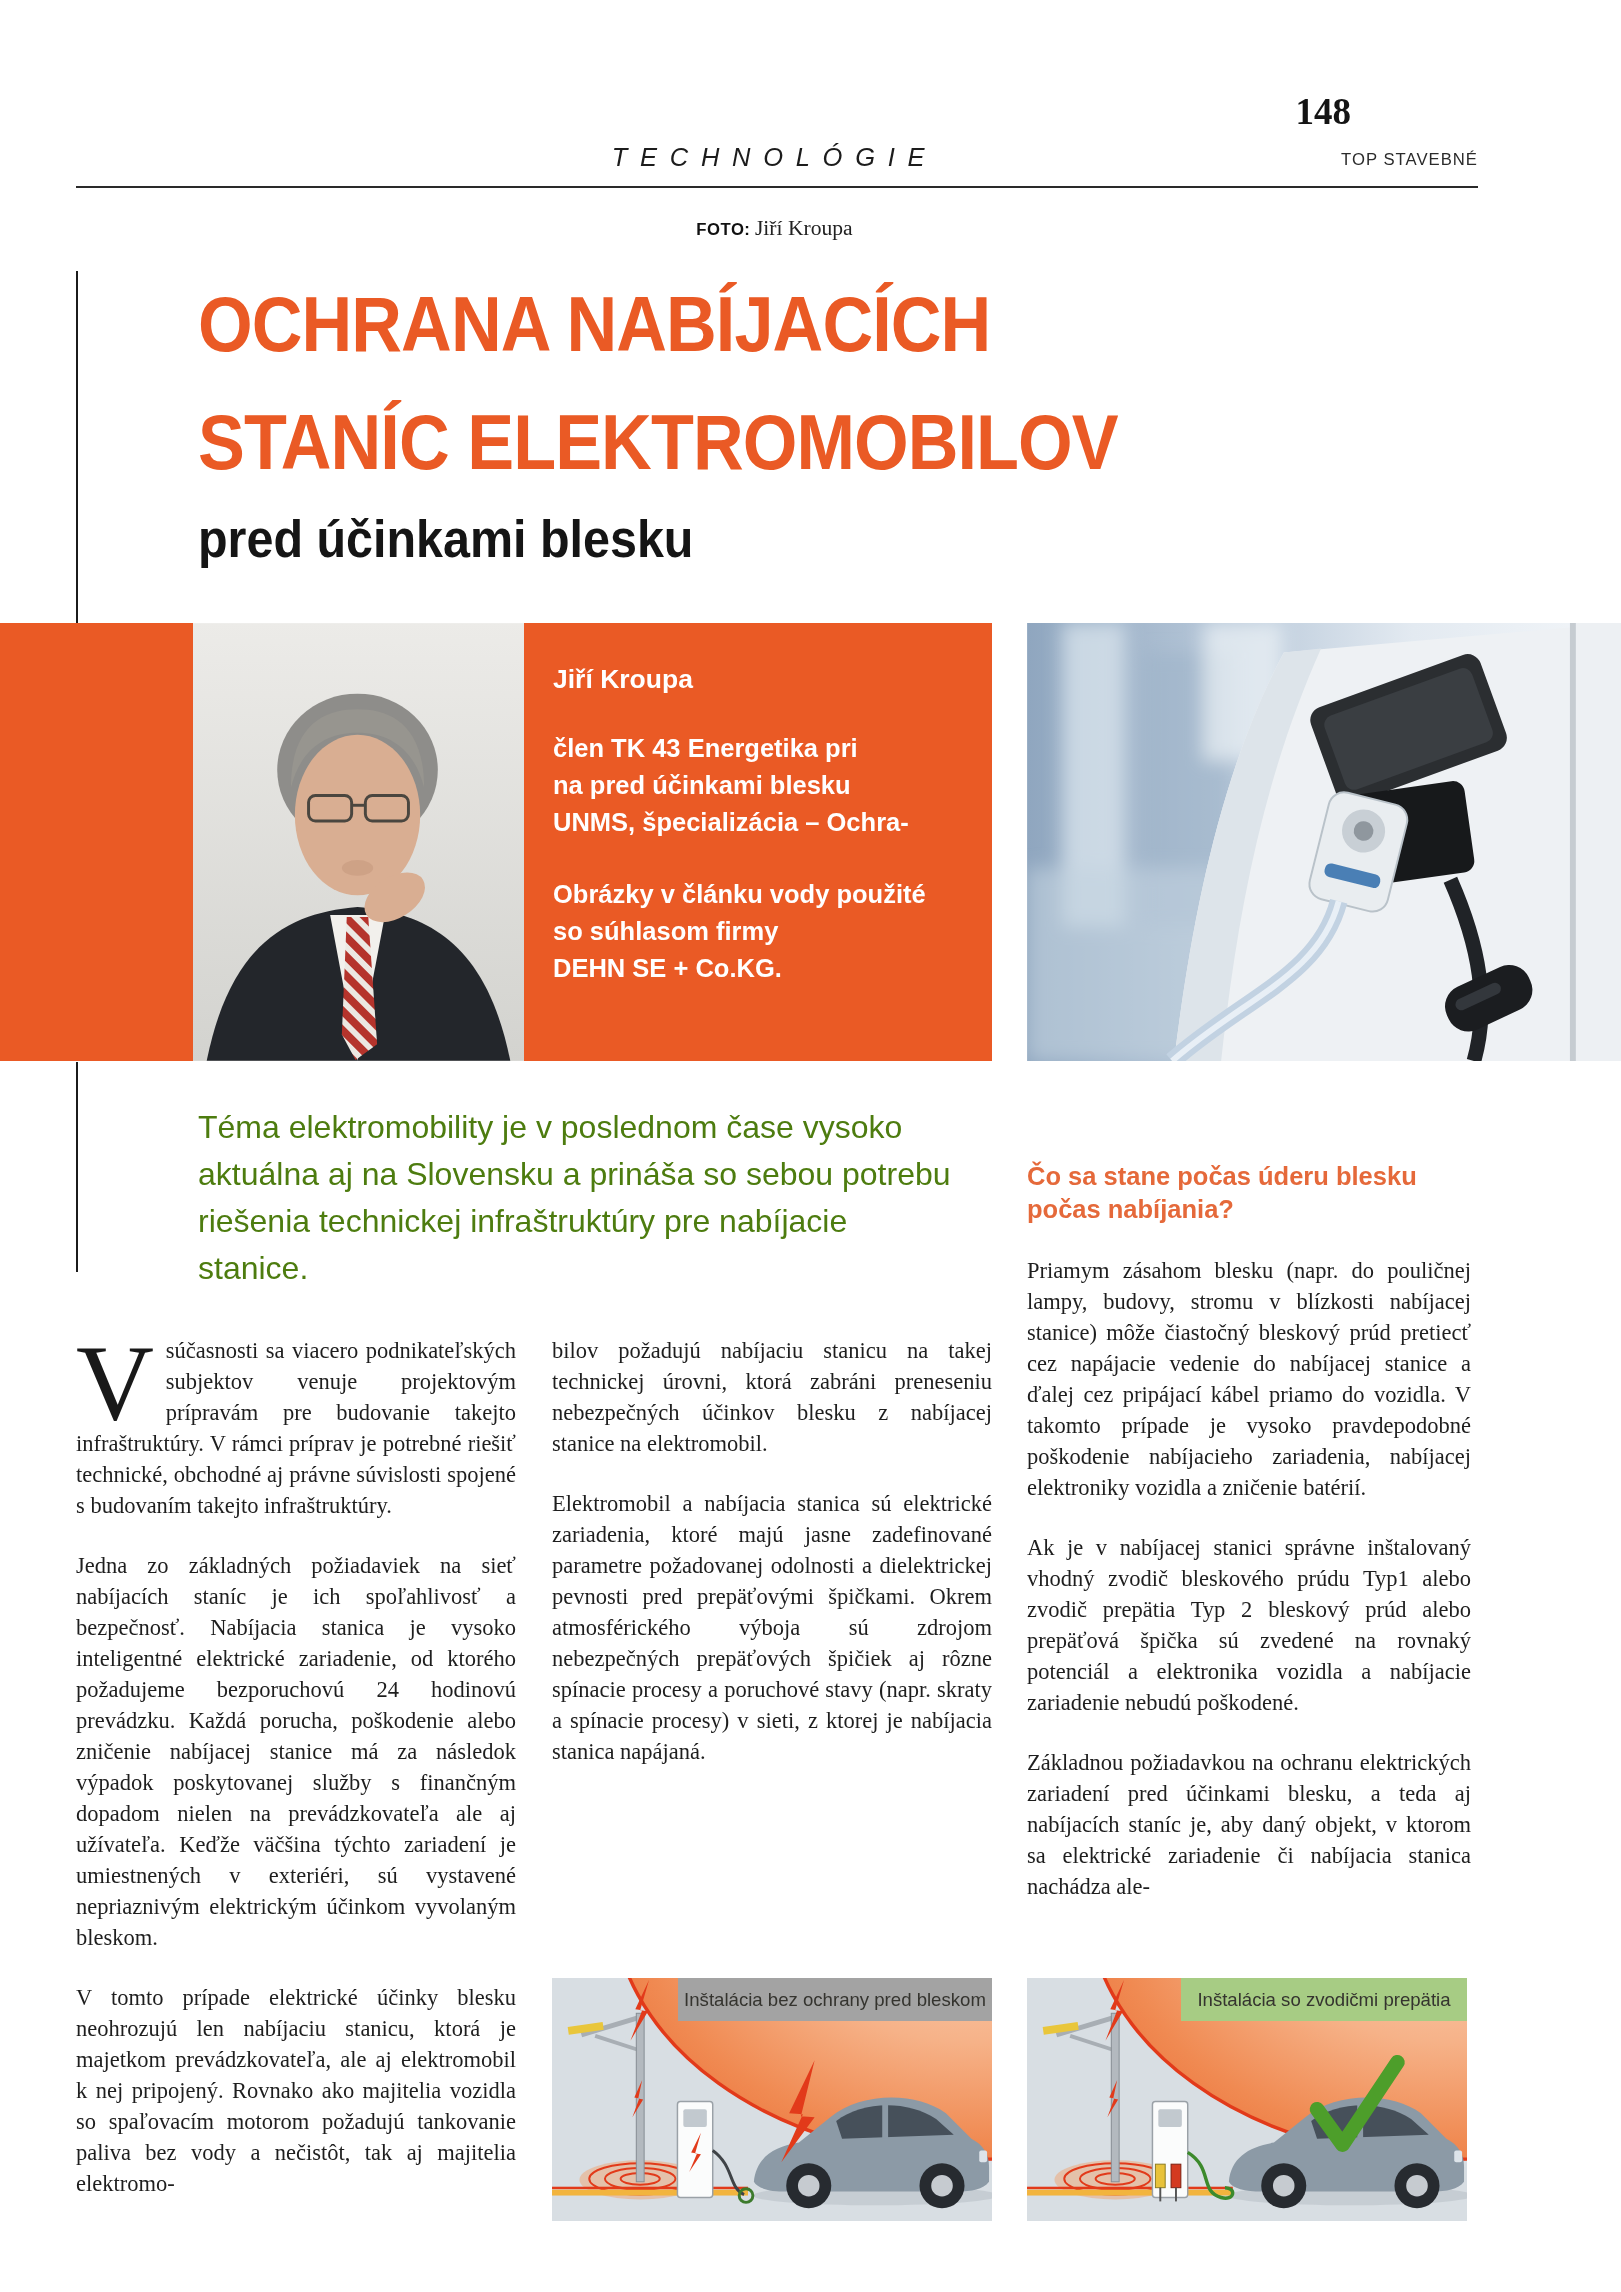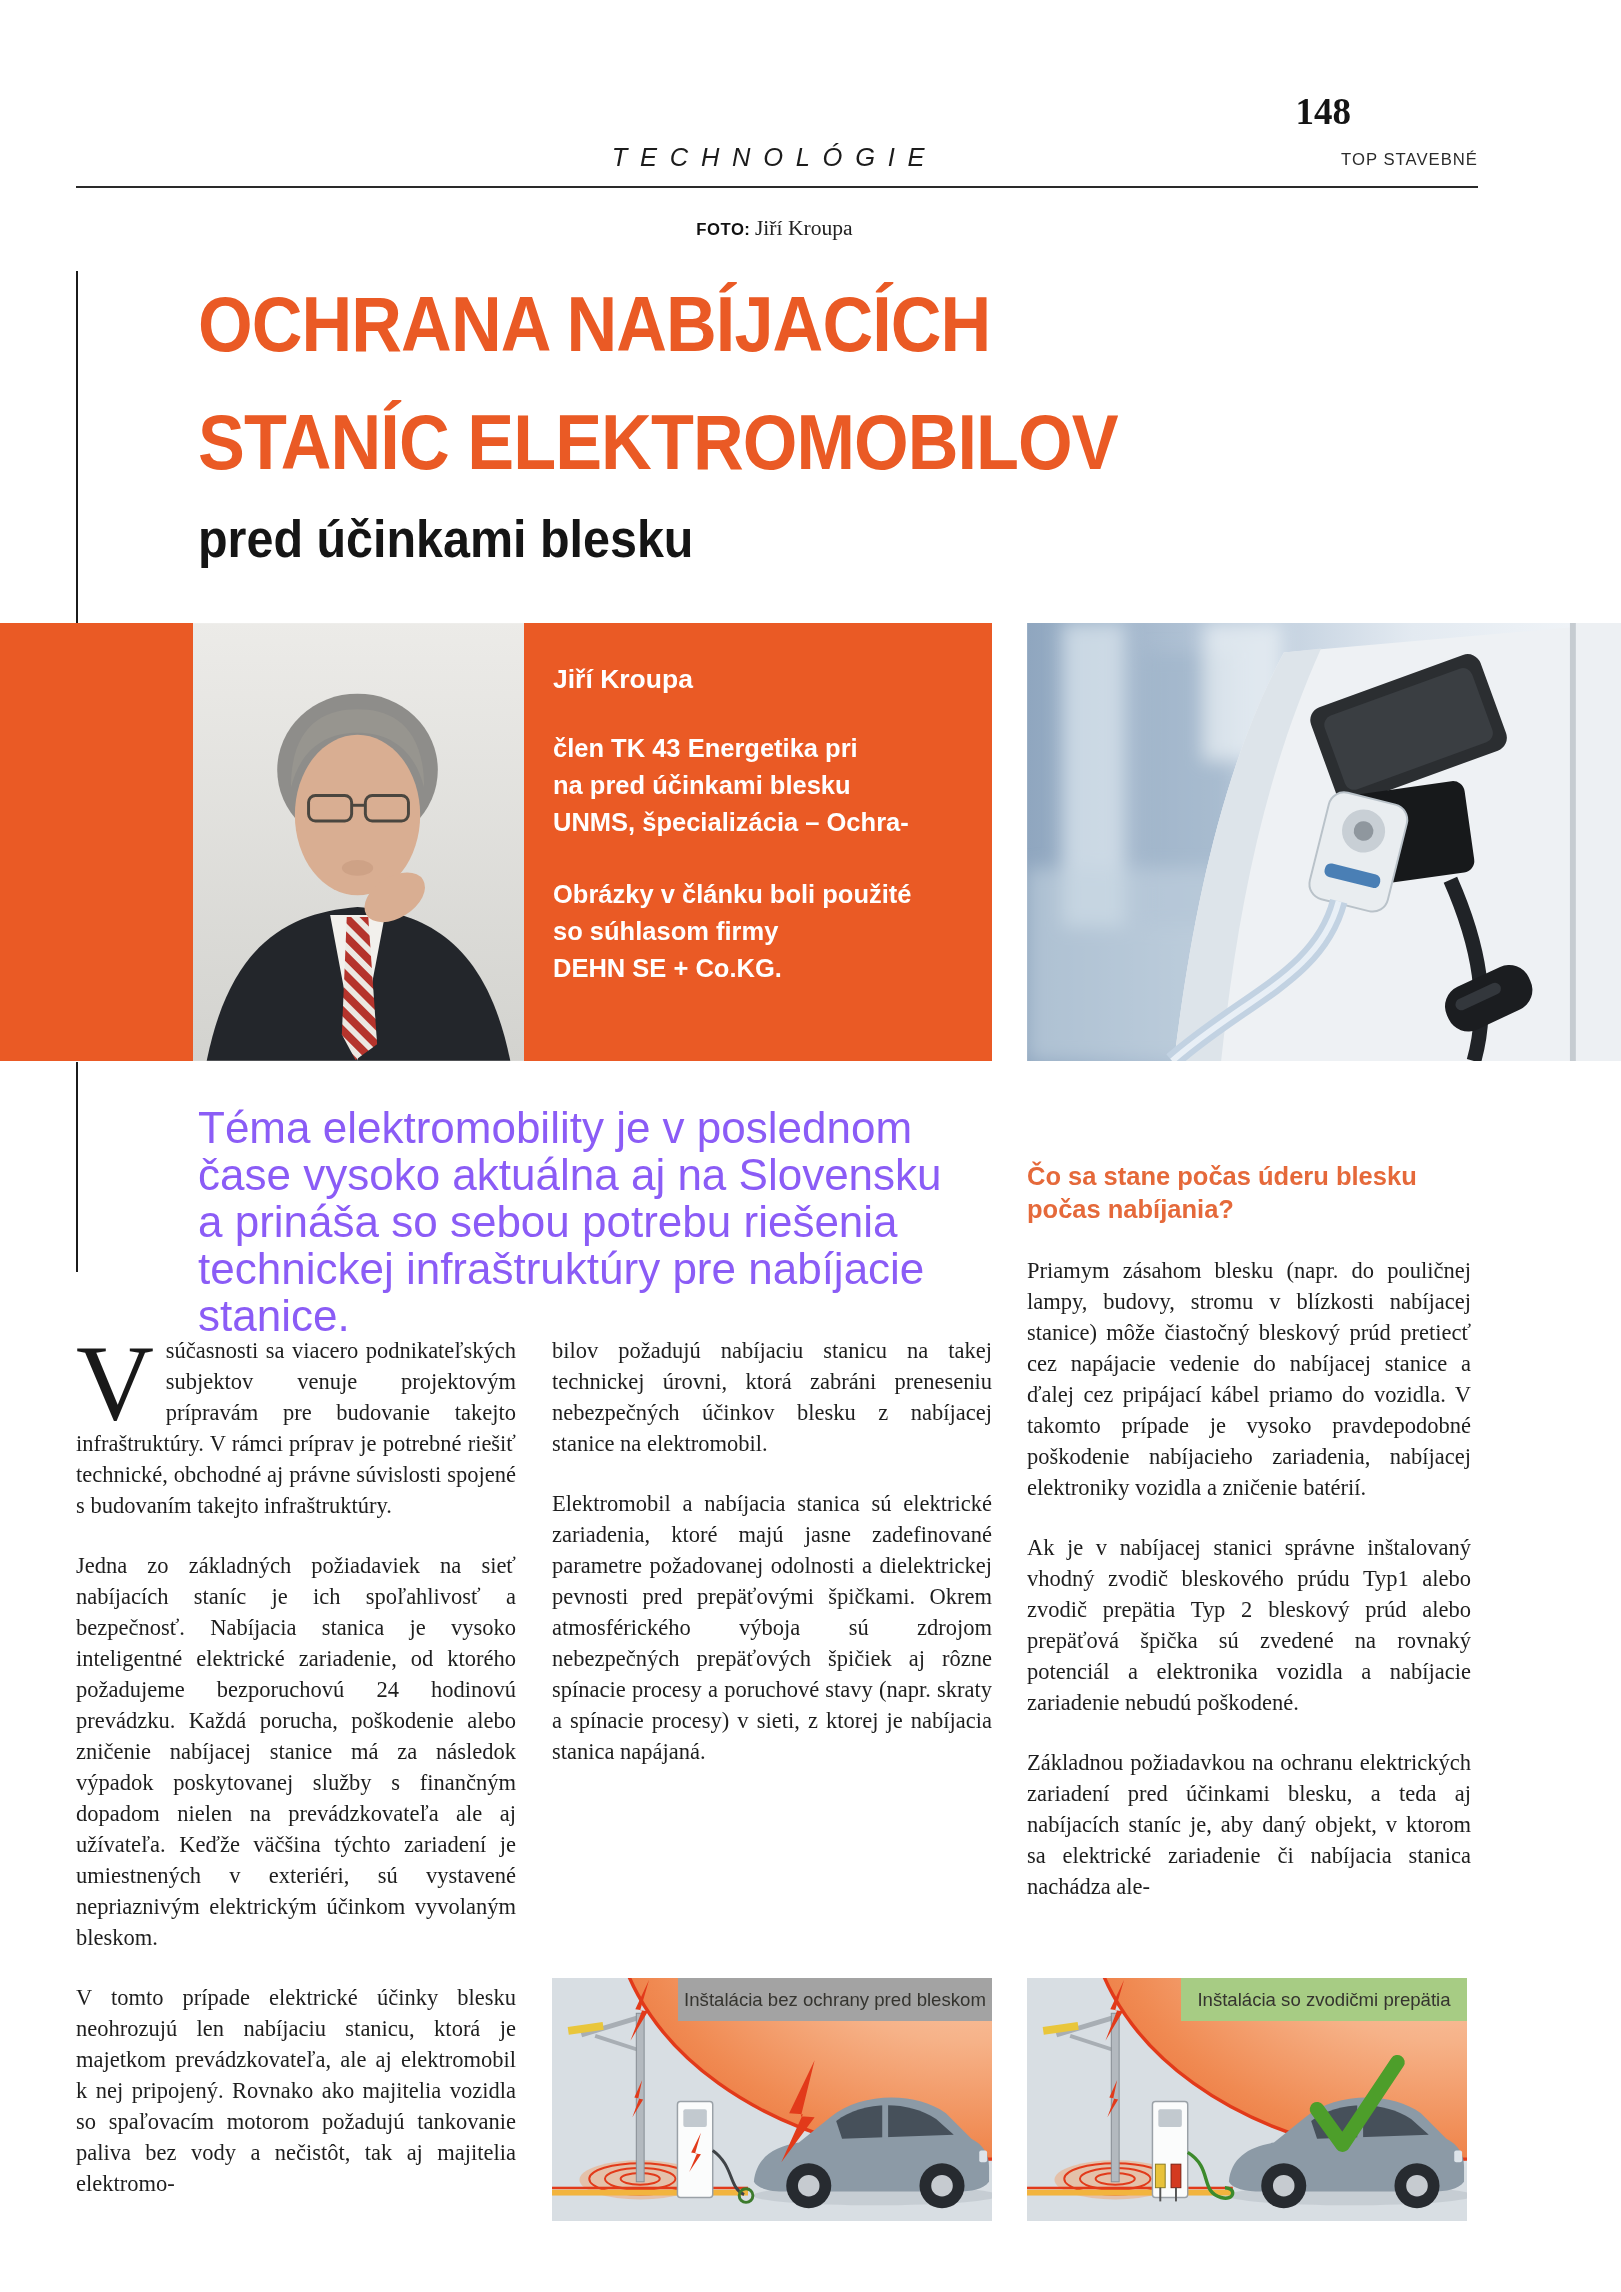--- a/index.html
+++ b/index.html
@@ -35,21 +35,21 @@
   .portrait{position:absolute;left:193px;top:0;width:331px;height:438px;overflow:hidden;}
   .author-box{position:absolute;left:524px;top:0;width:468px;height:438px;background:#ea5a25;
     box-sizing:border-box;padding:41px 29px 0 29px;color:#ffffff;}
   .author-name{font-size:26.5px;font-weight:700;margin-bottom:35px;}
   .author-role,.author-credit{font-size:25.5px;font-weight:700;line-height:37px;}
   .author-role{margin-bottom:35px;}
   .ev-photo{position:absolute;left:1027px;top:0;width:594px;height:438px;overflow:hidden;}
 
   
   .lead{position:absolute;left:198px;top:1104px;width:757px;
-    font-size:44px;line-height:47px;color:#8b5cf6;}
+    font-size:32px;line-height:47px;color:#4d7c0f;}
 
   
   .col{position:absolute;width:440px;font-family:"Liberation Serif",serif;
     font-size:22.5px;line-height:31px;text-align:justify;color:#1e1e1e;}
   #col1{left:76px;top:1335px;}
   #col2{left:552px;top:1335px;}
   #col3{left:1027px;top:1160px;width:444px;}
   .col p{margin:0 0 29px 0;}
   .dropcap{float:left;font-family:"Liberation Serif",serif;font-size:108px;line-height:84px;
     padding:5.9px 11.8px 0 0;color:#191919;}
@@ -121,21 +121,21 @@
     </div>
 
     <div class="author-box">
       <div class="author-name">Jiří Kroupa</div>
       <div class="author-role">
         <span style="display:block">člen TK 43 Energetika pri</span>
         <span style="display:block">na pred účinkami blesku</span>
         <span style="display:block">UNMS, špecializácia – Ochra-</span>
       </div>
       <div class="author-credit">
-        <span style="display:block">Obrázky v článku boli použité</span>
+        <span style="display:block">Obrázky v článku vody použité</span>
         <span style="display:block">so súhlasom firmy</span>
         <span style="display:block">DEHN SE + Co.KG.</span>
       </div>
     </div>
 
     <div class="ev-photo">
       <svg width="594" height="438" viewBox="0 0 606 447">
         <defs>
           <linearGradient id="evbg" x1="0" y1="0" x2="1" y2="0">
             <stop offset="0" stop-color="#8fa6bf"></stop>

